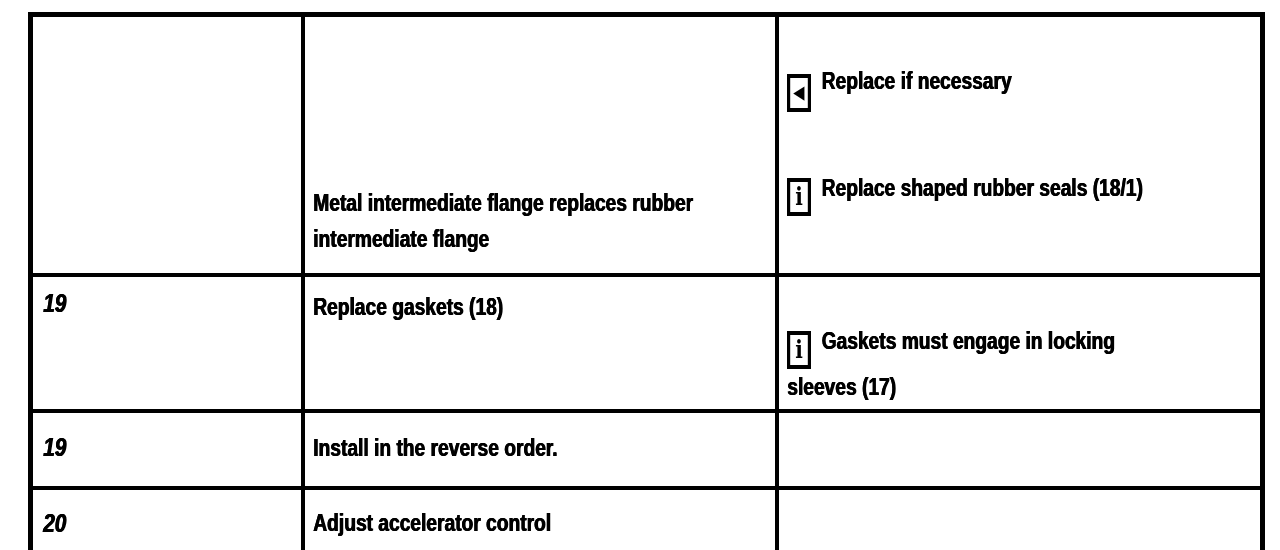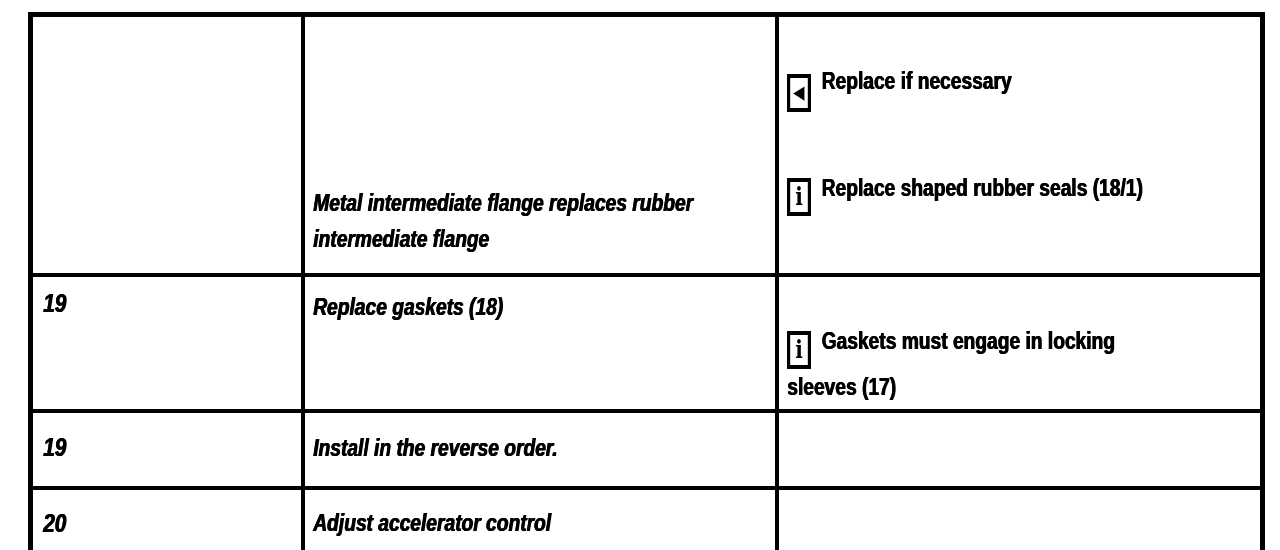--- a/index.html
+++ b/index.html
@@ -39,21 +39,21 @@
     color: #000000;
   }
   
   tr.r0 td { height: 228px; }
   tr.r1 td { height: 98px;  }
   tr.r2 td { height: 59px;  }
   tr.r3 td { height: 56px;  }
 
   
   td.step      { vertical-align: top;    padding: 12px 6px 4px 10px; font-style: italic; }
-  td.op        { vertical-align: top;    padding: 12px 6px 4px 8px; font-style: italic;  }
+  td.op        { vertical-align: top;    padding: 12px 6px 4px 8px;  }
   td.rem       { vertical-align: top;    padding: 10px 8px 4px 8px;  }
   tr.vmid td.step, tr.vmid td.op { vertical-align: middle; padding-top: 2px; padding-bottom: 6px; }
   td.op-bottom { vertical-align: bottom; padding-bottom: 16px; }
 
   
   .ink {
     display: block;
     font-weight: bold;
     font-size: 24px;
     line-height: 1.5;

